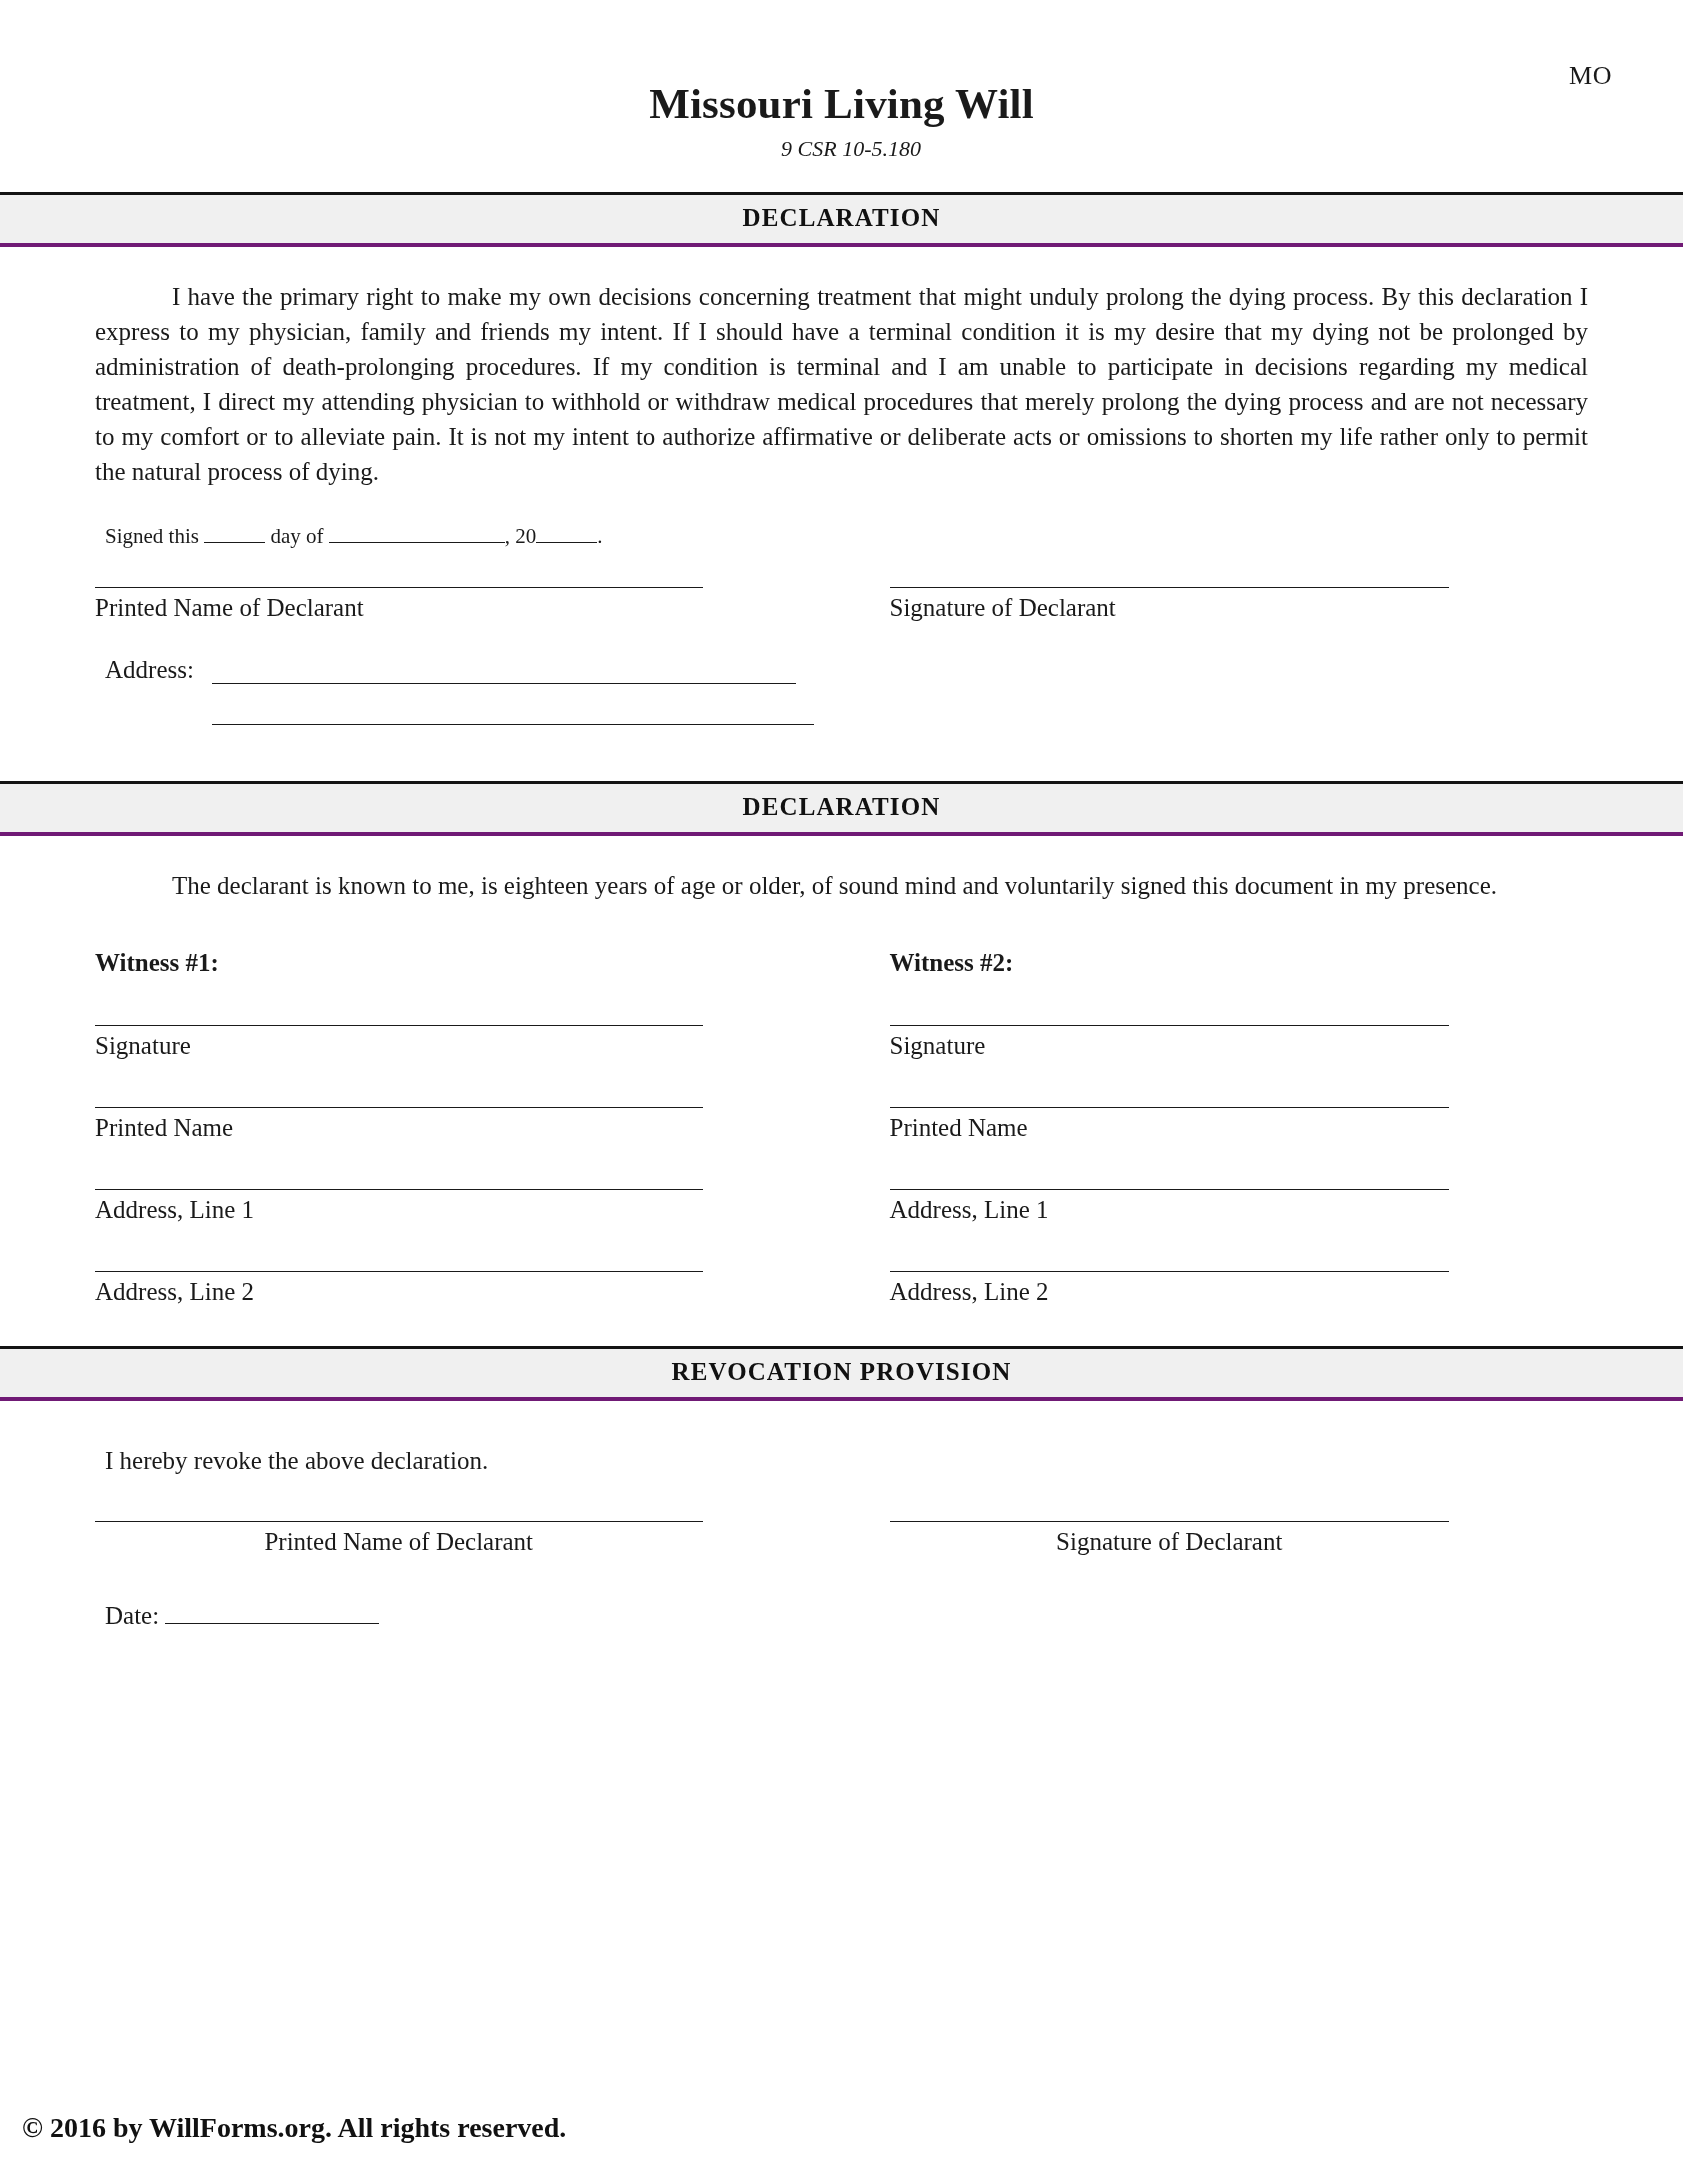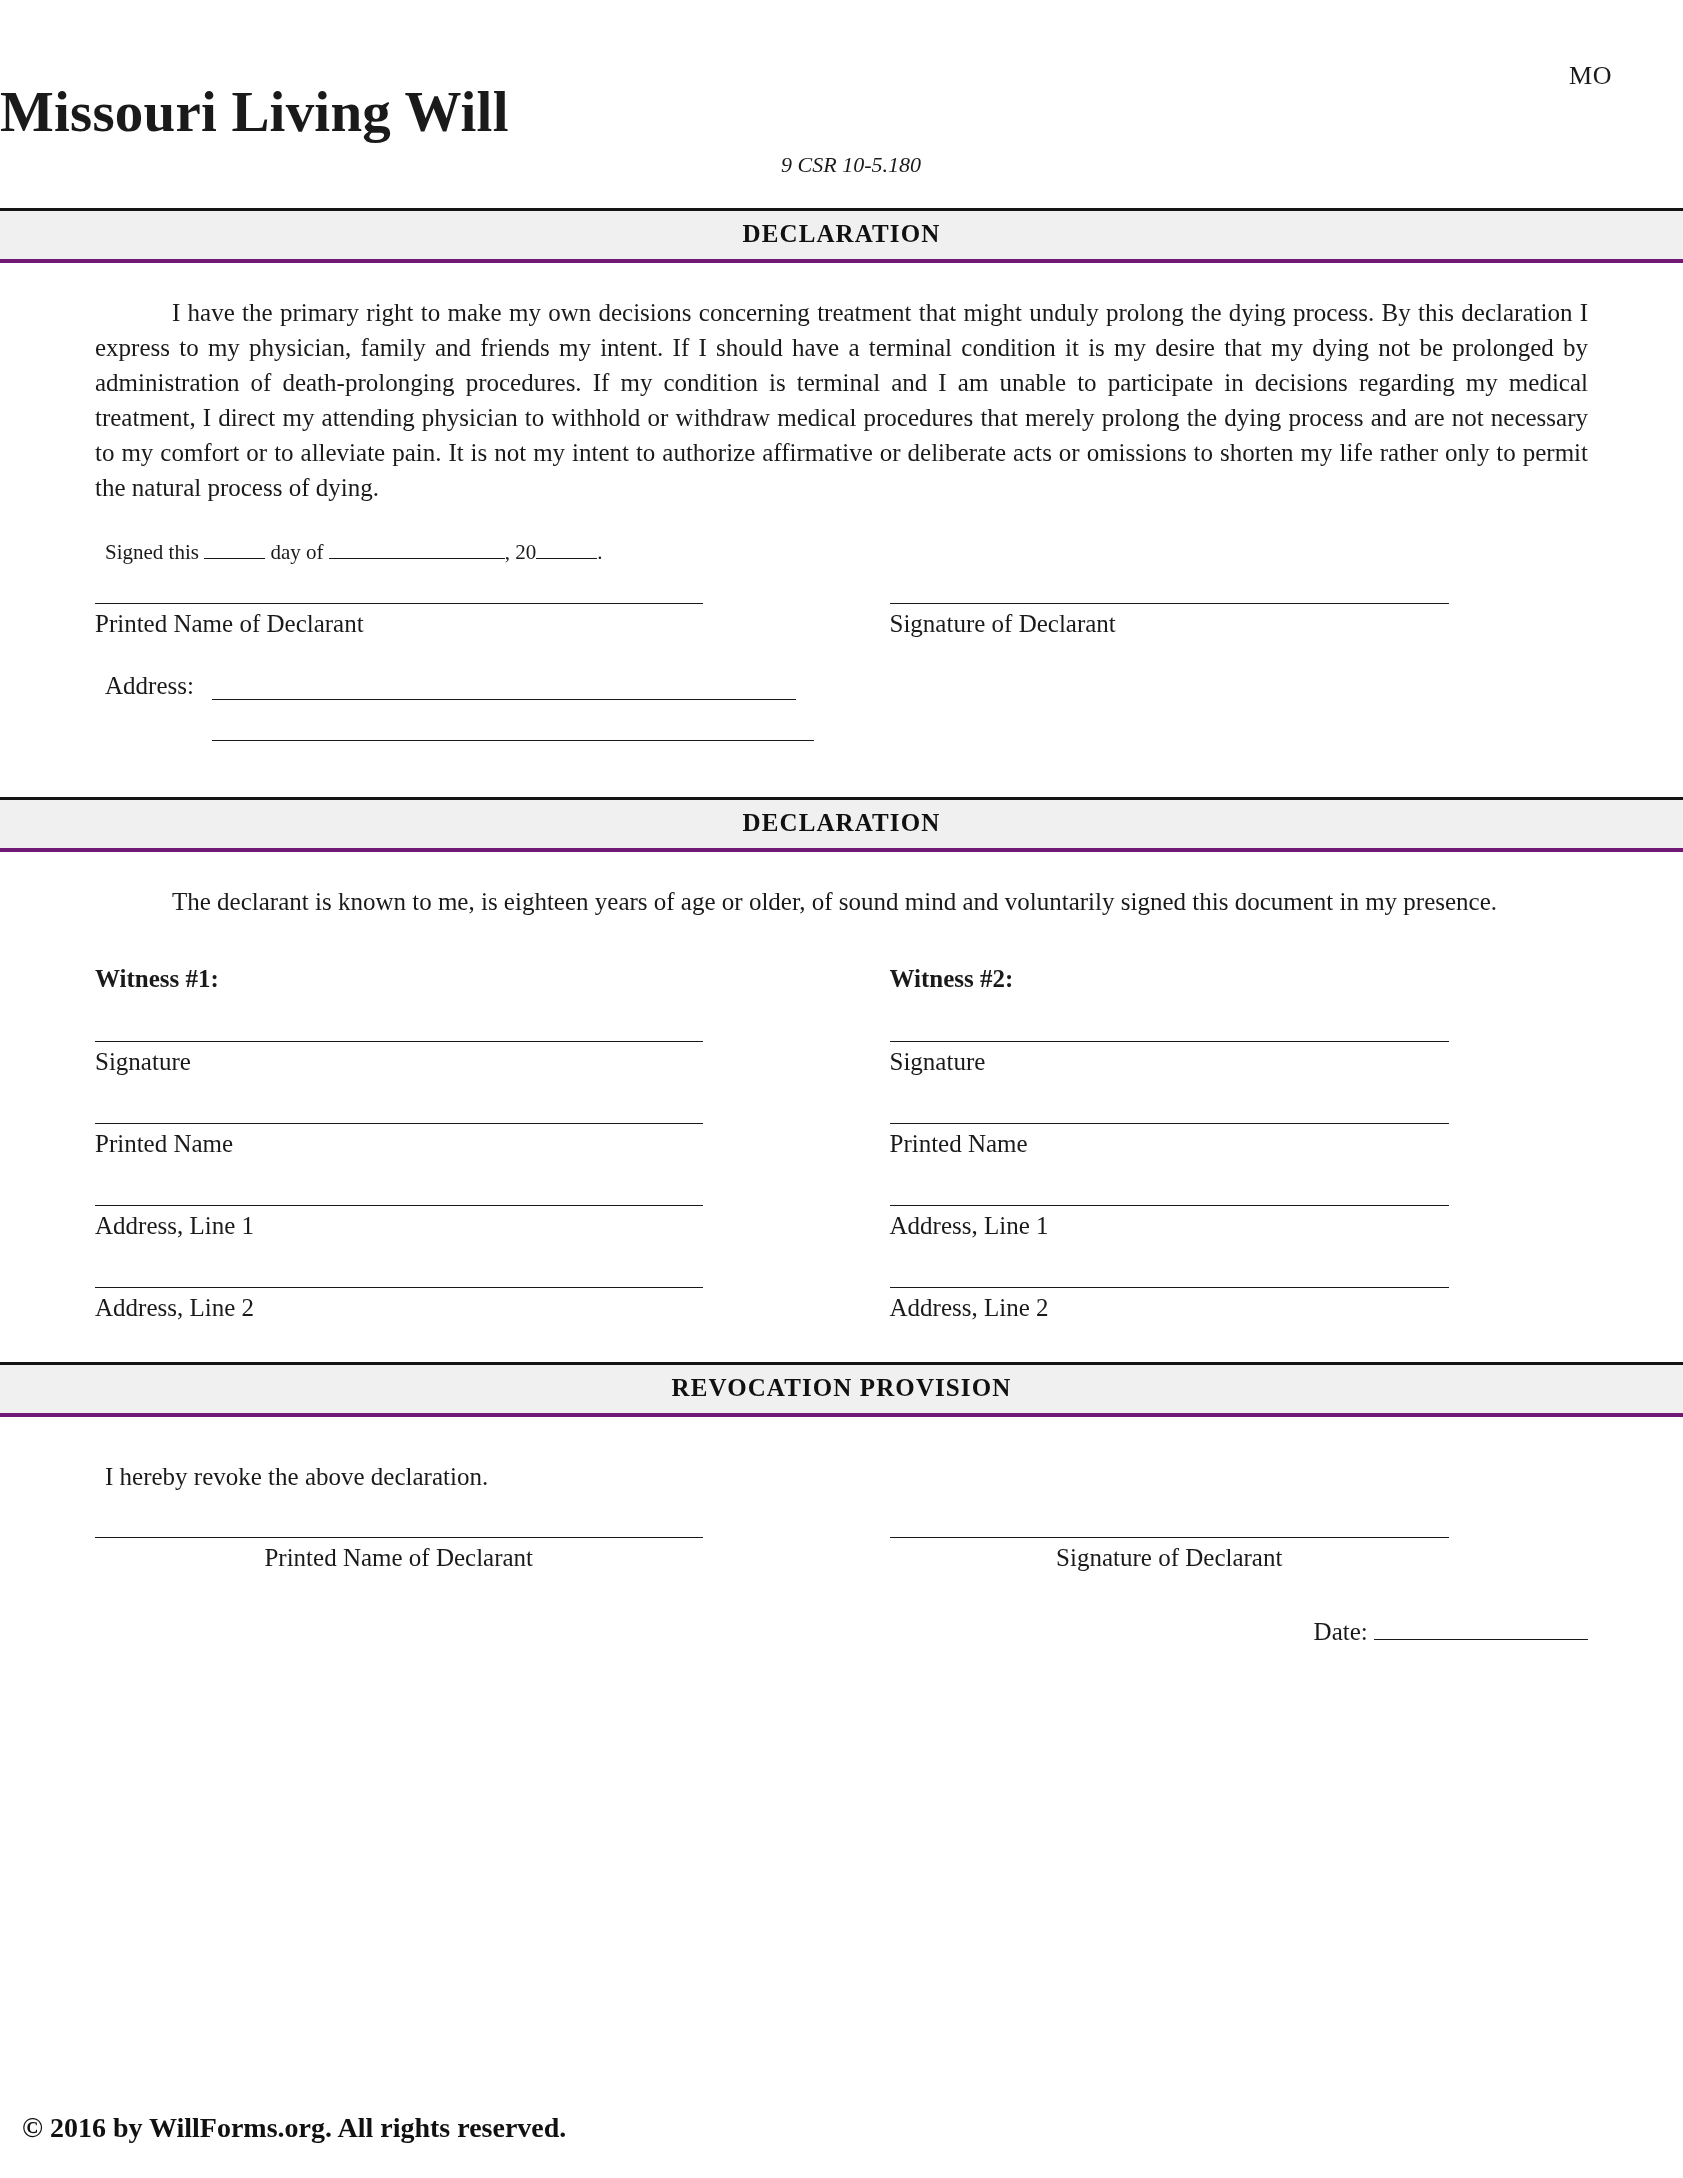--- a/index.html
+++ b/index.html
@@ -23,23 +23,23 @@
   
   .state-code {
     position: absolute;
     top: 61px;
     right: 71px;
     font-size: 26px;
     letter-spacing: 0.5px;
     color: #1a1a1a;
   }
   .doc-title {
-    text-align: left;
+    text-align: center;
     padding-top: 79px;
-    font-size: 57px;
+    font-size: 43px;
     font-weight: bold;
     letter-spacing: 0.2px;
     color: #1a1a1a;
   }
   .doc-subtitle {
     text-align: center;
     margin-top: 8px;
     font-size: 22px;
     font-style: italic;
     color: #1a1a1a;
@@ -150,21 +150,20 @@
   .revoke-text {
     font-size: 25px;
     margin-top: 46px;
     padding-left: 10px;
   }
   .revoke-row { margin-top: 46px; }
   .date-row {
     margin-top: 44px;
     font-size: 25px;
     padding-left: 10px;
-    text-align: right;
   }
   .ul-date { width: 214px; }
 
   
   .footer {
     position: absolute;
     left: 22px;
     bottom: 34px;
     font-size: 28px;
     font-weight: bold;

